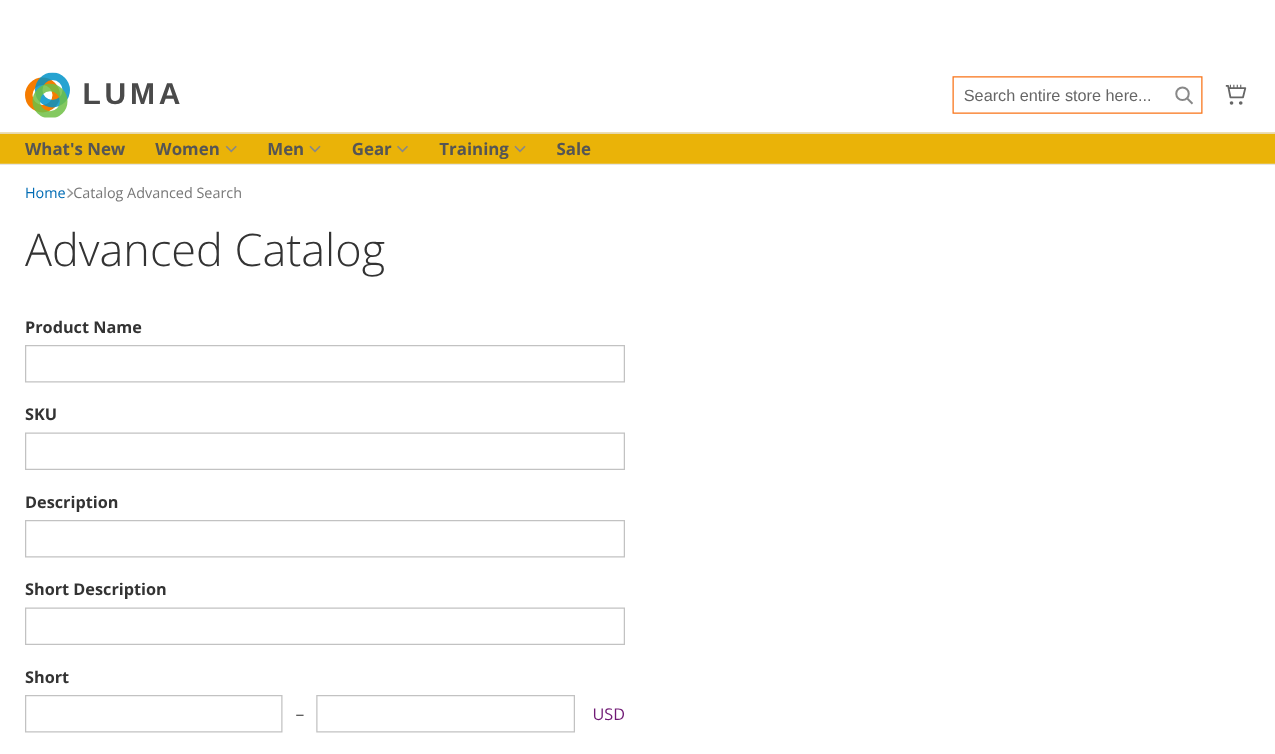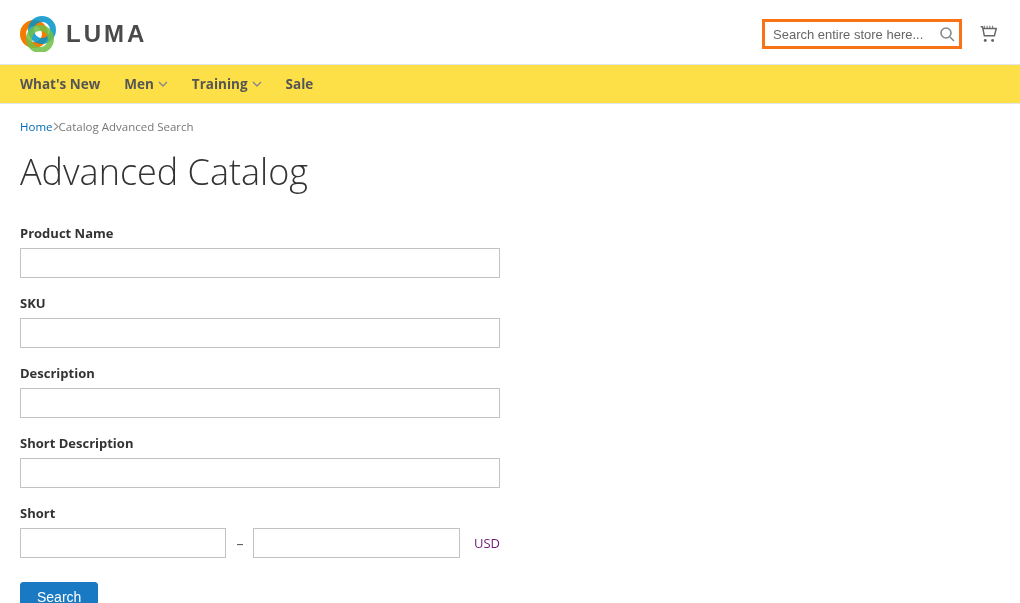--- a/index.html
+++ b/index.html
@@ -9,57 +9,58 @@
     color: #333;
     background: #fff;
     font-size: 14px;
   }
   .page { width: 1020px; }
   .header {
     display: flex;
     align-items: center;
     padding: 14px 20px 10px 20px;
     height: 64px;
+    margin-top: 42px;
   }
   .logo { display: flex; align-items: center; gap: 10px; cursor: pointer; }
   .logo svg { display: block; }
   .brand { font-size: 24px; font-weight: 600; letter-spacing: 3px; color: #4a4a4a; font-family: "Helvetica Neue", Arial, sans-serif; }
   .header-spacer { flex: 1; }
   .search-wrap {
     position: relative;
     width: 200px;
   }
   .search-input {
     width: 100%;
     height: 30px;
-    border: 3px solid #f97316;
+    border: 1px solid #f97316;
     padding: 0 30px 0 8px;
     font-size: 13px;
     color: #3b82f6;
   }
   .search-input::placeholder { color: #666; }
   .search-btn {
     position: absolute; right: 0; top: 0;
     width: 30px; height: 30px;
     border: none; background: transparent;
     display: flex; align-items: center; justify-content: center;
     cursor: pointer;
   }
   .cart-link {
     margin-left: 14px;
     width: 24px; height: 24px;
     display: flex; align-items: center; justify-content: center;
     cursor: pointer;
     color: #666;
   }
   .nav {
-    background: #fde047;
+    background: #eab308;
     border-top: 1px solid #e5e5e5;
     border-bottom: 1px solid #e5e5e5;
-    height: 40px;
+    height: 26px;
     display: flex;
     align-items: stretch;
     padding: 0 8px;
   }
   .nav-item {
     display: flex; align-items: center;
     padding: 0 12px;
     font-size: 13.5px;
     font-weight: 700;
     color: #555;
@@ -149,21 +150,33 @@
         <path d="M8 6 L8 3 M11 6 L11 3 M14 6 L14 3 M17 6 L17 3" stroke="#666" stroke-width="1"></path>
       </svg>
     </a>
   </div>
 
   <nav class="nav">
     <div class="nav-item">
       <span>What's New</span>
     </div>
     <div class="nav-item">
+      <span>Women</span>
+      <svg class="chev" viewBox="0 0 10 10">
+          <path d="M1 3 L5 7 L9 3" fill="none" stroke="#888" stroke-width="1.4"></path>
+        </svg>
+    </div>
+    <div class="nav-item">
       <span>Men</span>
+      <svg class="chev" viewBox="0 0 10 10">
+          <path d="M1 3 L5 7 L9 3" fill="none" stroke="#888" stroke-width="1.4"></path>
+        </svg>
+    </div>
+    <div class="nav-item">
+      <span>Gear</span>
       <svg class="chev" viewBox="0 0 10 10">
           <path d="M1 3 L5 7 L9 3" fill="none" stroke="#888" stroke-width="1.4"></path>
         </svg>
     </div>
     <div class="nav-item">
       <span>Training</span>
       <svg class="chev" viewBox="0 0 10 10">
           <path d="M1 3 L5 7 L9 3" fill="none" stroke="#888" stroke-width="1.4"></path>
         </svg>
     </div>

